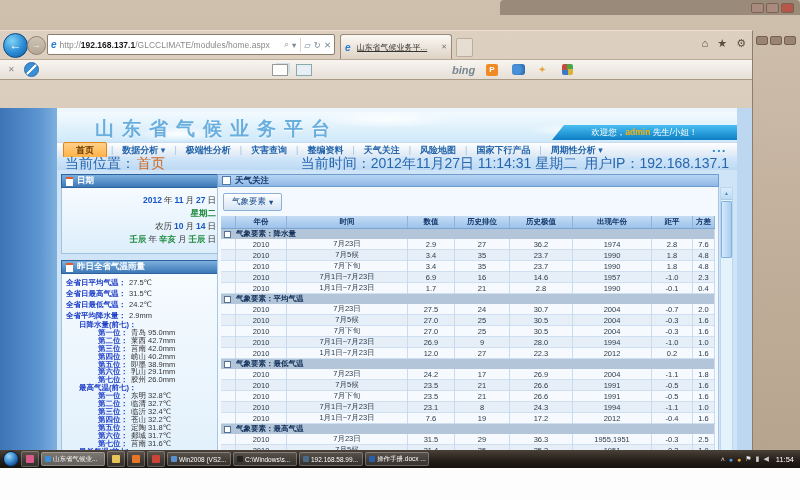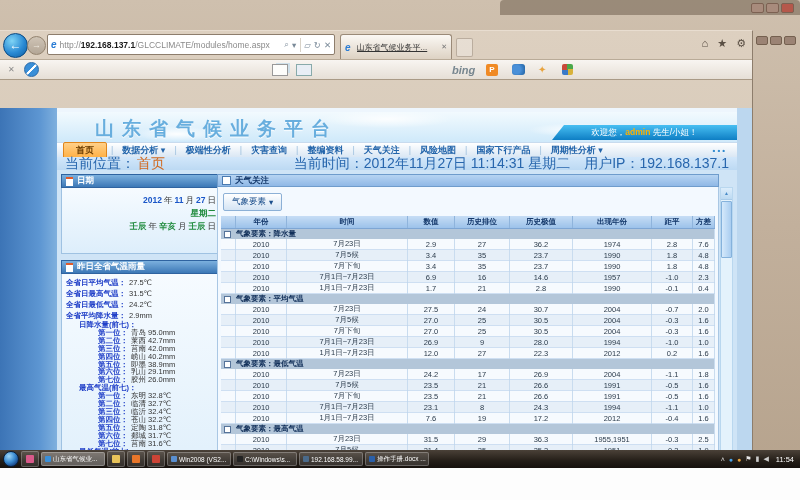--- a/index.html
+++ b/index.html
@@ -66,21 +66,21 @@
   .hdr-underline{position:absolute;right:0;top:31px;width:310px;height:3px;background:#1e85c8;}
   .nav-bar{position:absolute;left:0;top:34px;width:680px;height:15px;background:linear-gradient(#ffffff,#dae7f4);
     border-top:1px solid #c8dbee;display:flex;align-items:center;padding-left:6px;box-sizing:border-box;font-size:9px;font-weight:bold;color:#2264aa;}
   .nav-item{padding:0 9px;cursor:pointer;white-space:nowrap;}
   .nav-item.active{background:linear-gradient(#ffd089,#ffaf42);border:1px solid #e0861c;border-radius:2px;color:#6b3c00;padding:1px 12px;margin-right:4px;}
   .nav-sep{color:#9fc0de;font-weight:400;}
   .nav-more{margin-left:auto;margin-right:10px;color:#2e8ad0;letter-spacing:2px;font-size:8px;}
   .status-bar{position:absolute;left:0;top:49px;width:680px;height:13px;background:linear-gradient(#d2e7fa,#bcd9f3);
     display:flex;align-items:center;padding:0 8px;box-sizing:border-box;font-size:14px;color:#2766ad;}
   .crumb-val{color:#d2691e;margin-left:2px;}
-  .status-right{margin-left:auto;display:flex;gap:14px;}
+  .status-right{margin-left:auto;display:flex;gap:7px;}
   .page-body{position:absolute;left:0;top:62px;width:680px;height:329px;background:#cfe4f6;}
   
   .sidebar{position:absolute;left:4px;top:4px;width:164px;height:325px;overflow:hidden;}
   .p-header{height:14px;background:linear-gradient(#7cb0de,#3c78b6);border:1px solid #2f63a0;box-sizing:border-box;
     color:#fff;font-size:8.5px;font-weight:bold;display:flex;align-items:center;gap:4px;padding-left:4px;}
   .p-ico{width:7px;height:7px;background:#fff;border-top:2px solid #e05a2b;display:inline-block;}
   .p-body{background:linear-gradient(#f6fbff,#ddeefb);border:1px solid #9fc2e2;border-top:none;box-sizing:border-box;}
   .cal-body{height:66px;text-align:right;padding:6px 8px 0 0;font-size:8.5px;line-height:13px;}
   .cal-line span{margin-left:2px;}
   .cal-num{color:#1a56c8;font-weight:bold;}
@@ -231,20 +231,21 @@
       <div class="page-body">
         <div class="sidebar">
           <div class="panel1">
             <div class="p-header">
                 <span class="p-ico"></span>
                 <span>日期</span>
               </div>
             <div class="p-body cal-body">
                 <div class="cal-line"><span class="cal-num">2012</span><span class="cal-dark">年</span><span class="cal-num">11</span><span class="cal-dark">月</span><span class="cal-num">27</span><span class="cal-dark">日</span></div>
                 <div class="cal-line"><span class="cal-green">星期二</span></div>
+                <div class="cal-line"><span class="cal-dark">农历</span><span class="cal-num">10</span><span class="cal-dark">月</span><span class="cal-num">14</span><span class="cal-dark">日</span></div>
                 <div class="cal-line"><span class="cal-green">壬辰</span><span class="cal-dark">年</span><span class="cal-green">辛亥</span><span class="cal-dark">月</span><span class="cal-green">壬辰</span><span class="cal-dark">日</span></div>
               </div>
           </div>
           <div class="panel2">
             <div class="p-header">
                 <span class="p-ico"></span>
                 <span>昨日全省气温雨量</span>
               </div>
             <div class="p-body yst-body">
                 <div class="stat-line"><span class="stat-label">全省日平均气温：</span><span class="stat-value">27.5℃</span></div>

